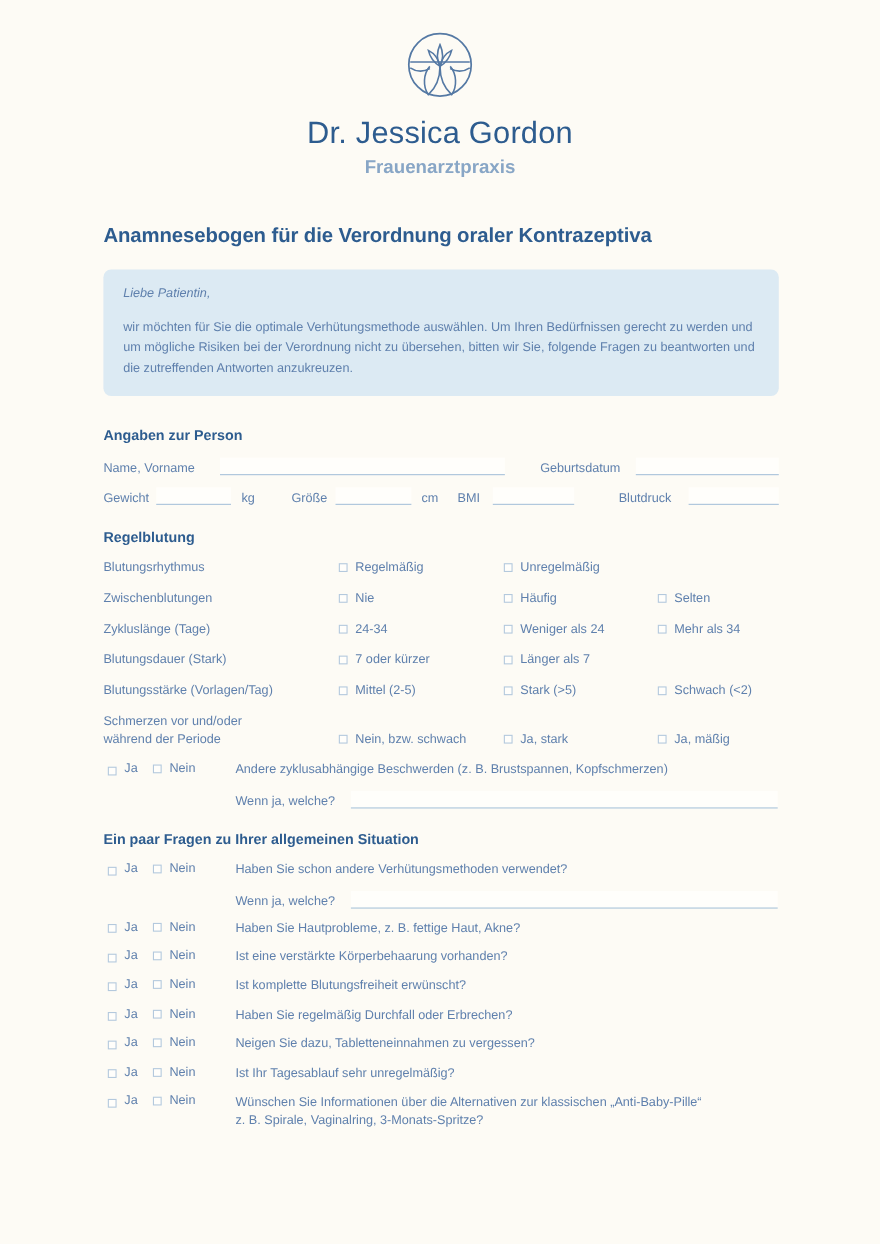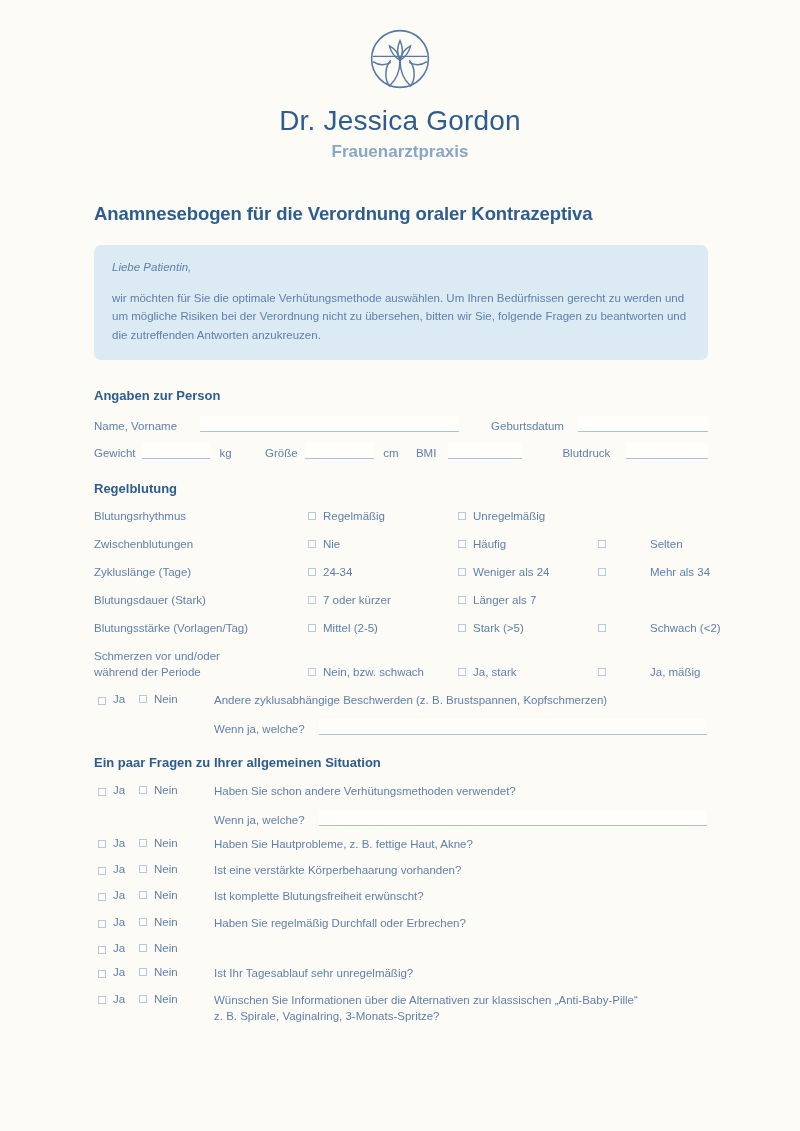--- a/index.html
+++ b/index.html
@@ -155,21 +155,21 @@
     padding-top: 0px;
   }
   .opt-row-label .l2 { display: block; }
   .opt {
     display: flex;
     align-items: flex-start;
     flex-shrink: 0;
   }
   .opt-1 { width: 150px; }
   .opt-2 { width: 140px; }
-  .opt-3 { width: 120px; gap: 37px; }
+  .opt-3 { width: 120px; }
   .cbox {
     width: 8px;
     height: 8px;
     border: 1px solid #b4c9dd;
     background: #fffefb;
     display: inline-block;
     flex-shrink: 0;
     margin-top: 3px;
     margin-right: 7px;
     box-sizing: border-box;
@@ -483,20 +483,21 @@
         <div class="q-yesno">
           <div class="q-ja">
             <span class="cbox"></span>
             <span class="opt-label">Ja</span>
           </div>
           <div class="q-nein">
             <span class="cbox"></span>
             <span class="opt-label">Nein</span>
           </div>
         </div>
+        <div class="q-text">Neigen Sie dazu, Tabletteneinnahmen zu vergessen?</div>
       </div>
 
       <div class="q-row">
         <div class="q-yesno">
           <div class="q-ja">
             <span class="cbox"></span>
             <span class="opt-label">Ja</span>
           </div>
           <div class="q-nein">
             <span class="cbox"></span>

